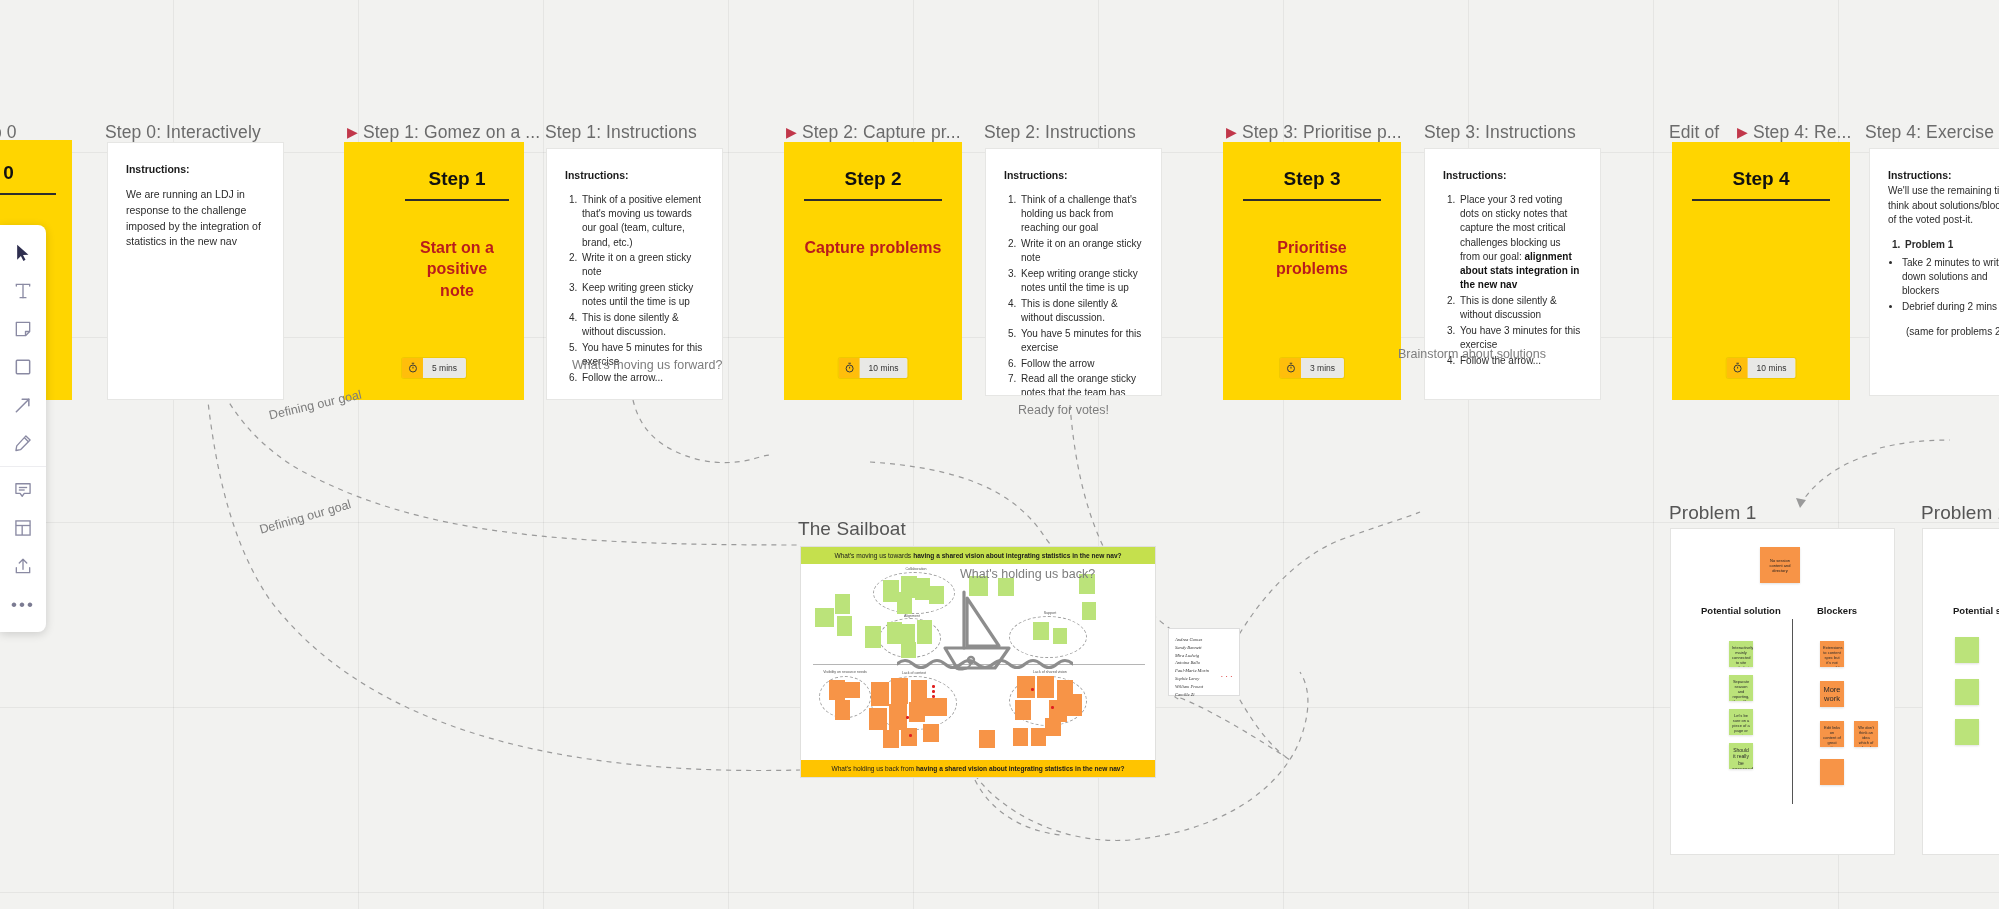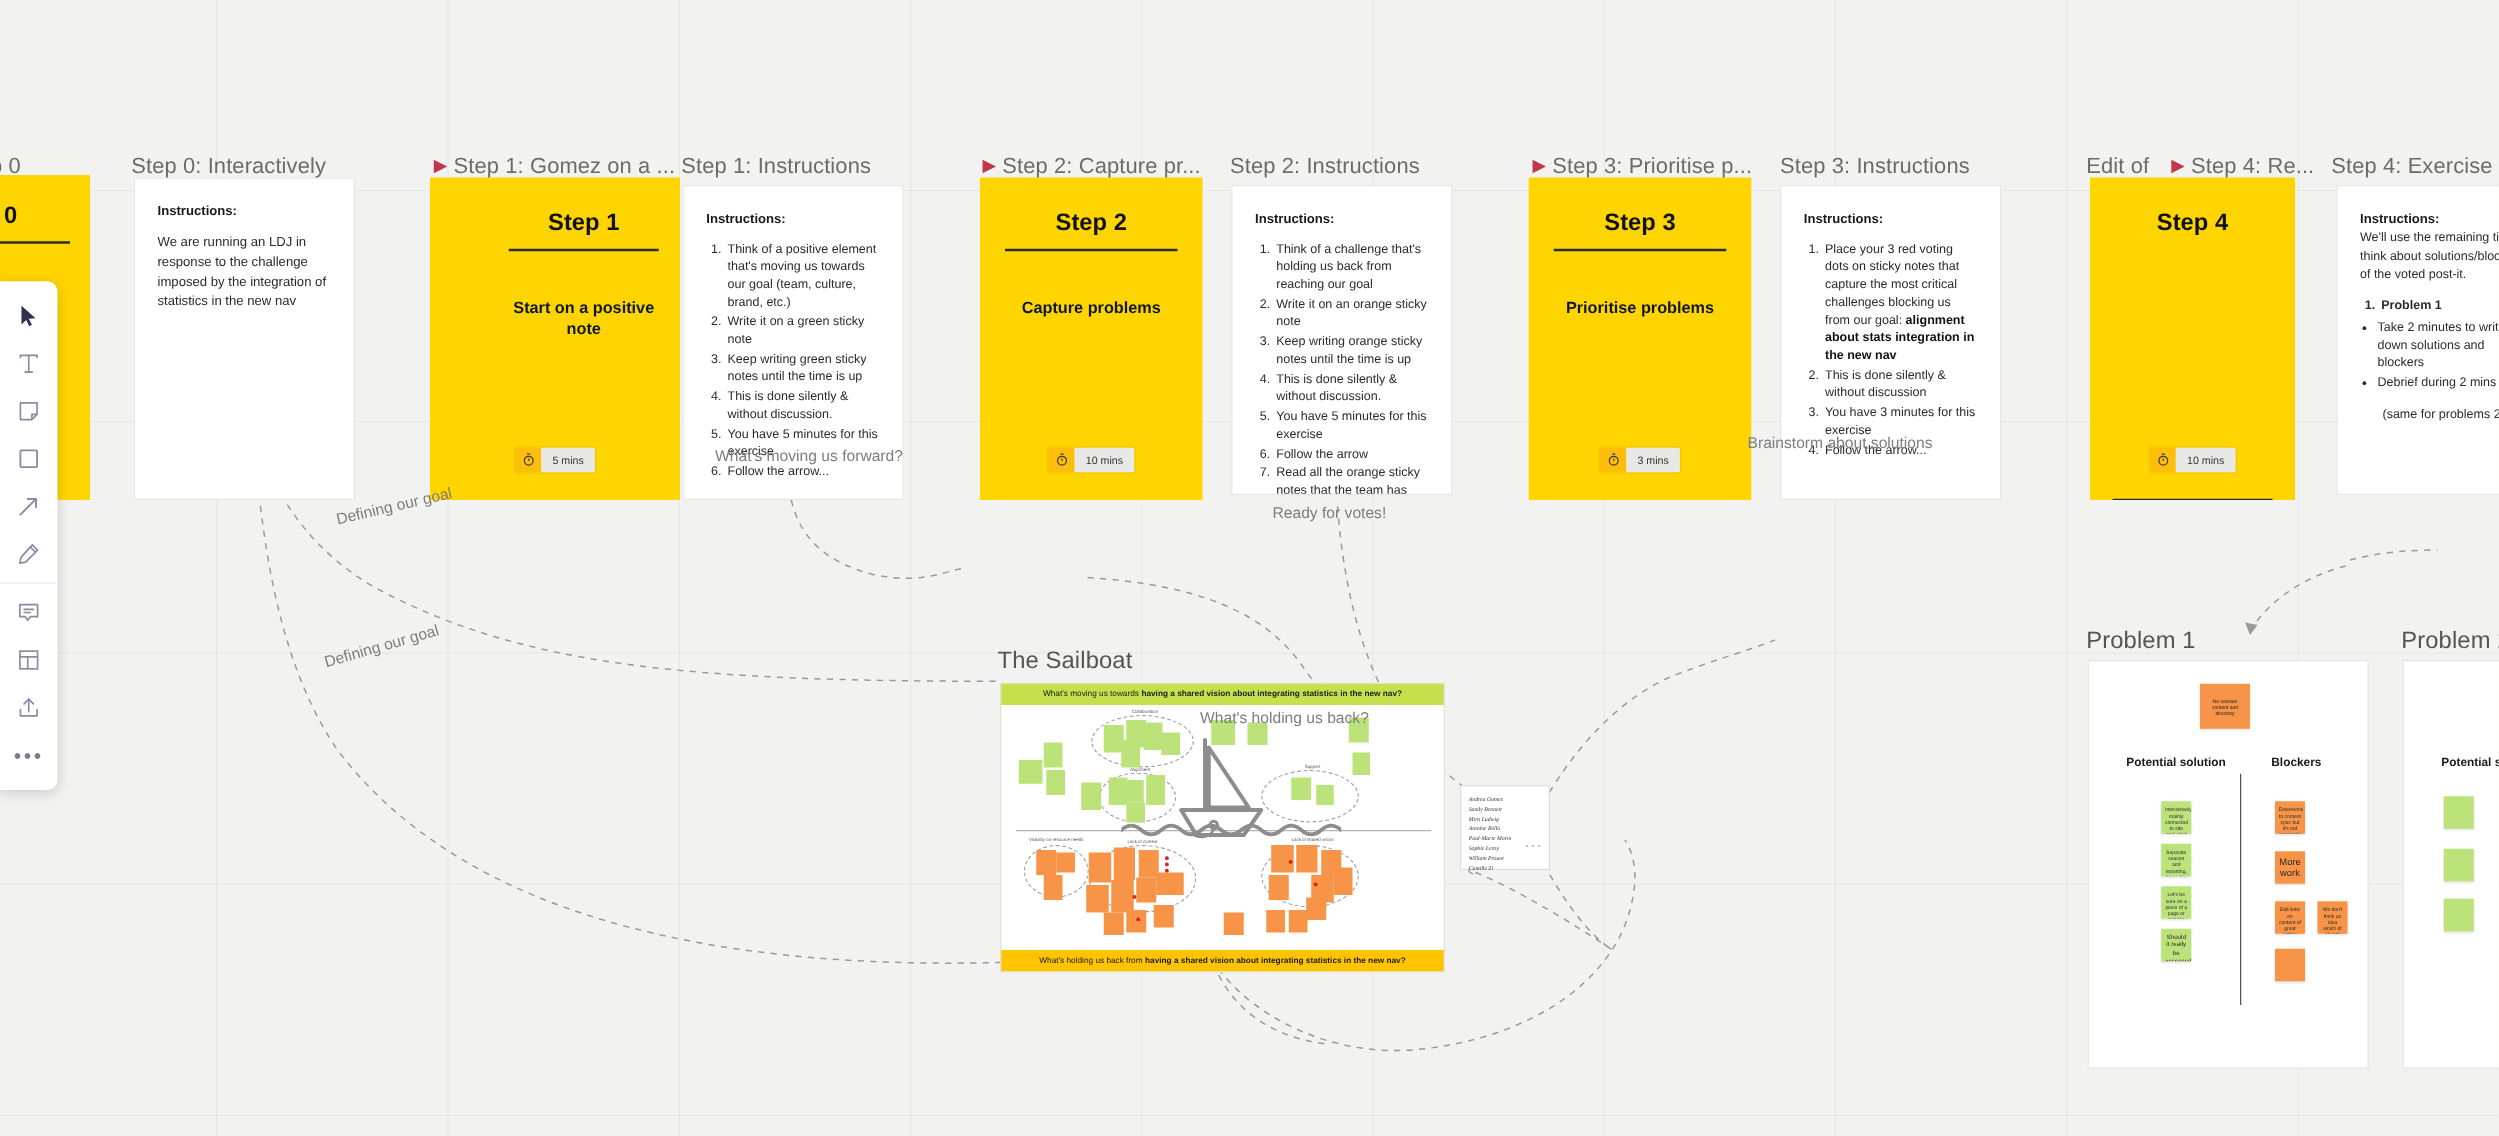--- a/index.html
+++ b/index.html
@@ -57,23 +57,23 @@
     color: #111;
     margin-top: 26px;
   }
   .step-card .rule {
     width: 78%;
     height: 1.5px;
     background: #2d2d2d;
     margin: 9px 0 0 0;
   }
   .step-card .step-sub {
-    font-size: 13px;
+    font-size: 16px;
     font-weight: bold;
-    color: #0f172a;
+    color: #b91c1c;
     text-align: center;
     line-height: 1.35;
     margin-top: 36px;
     padding: 0 18px;
   }
   .timer {
     position: absolute;
     bottom: 22px;
     left: 50%;
     transform: translateX(-50%);
@@ -356,21 +356,21 @@
     <div class="step-heading" style="margin-top:22px;">p 0</div>
     <div class="rule"></div>
     <div class="step-sub" style="margin-top:18px; text-align:left; width:100%;">ctive:</div>
   </div>
 
   <div class="instr" style="left:107px; top:142px; width:177px; height:258px;">
     <h4>Instructions:</h4>
     <p class="body">We are running an LDJ in response to the challenge imposed by the integration of statistics in the new nav</p>
   </div>
 
-  <div class="step-card" style="left:344px; top:142px; width:200px; height:258px;padding-left:46px;">
+  <div class="step-card" style="left:344px; top:142px; width:180px; height:258px;padding-left:46px;">
     <div class="step-heading">Step 1</div>
     <div class="rule"></div>
     <div class="step-sub">Start on a positive note</div>
     <div class="timer">
       <span class="t-icon">
         <svg width="12" height="12" viewBox="0 0 24 24" fill="none" stroke="#3a3a3a" stroke-width="2">
           <circle cx="12" cy="13" r="7"></circle>
             <path d="M12 13 L12 9.5"></path>
             <path d="M9.5 2.5h5"></path>
         </svg>
@@ -439,21 +439,21 @@
   <div class="instr" style="left:1424px; top:148px; width:177px; height:252px;">
     <h4>Instructions:</h4>
     <ol>
       <li><span>Place your 3 red voting dots on sticky notes that capture the most critical challenges blocking us from our goal: </span><b>alignment about stats integration in the new nav</b></li>
       <li>This is done silently &amp; without discussion</li>
       <li>You have 3 minutes for this exercise</li>
       <li>Follow the arrow...</li>
     </ol>
   </div>
 
-  <div class="step-card" style="left:1672px; top:142px; width:164px; height:258px;justify-content:space-between;">
+  <div class="step-card" style="left:1672px; top:142px; width:178px; height:258px;">
     <div class="step-heading">Step 4</div>
     <div class="rule"></div>
     <div class="timer">
       <span class="t-icon">
         <svg width="12" height="12" viewBox="0 0 24 24" fill="none" stroke="#3a3a3a" stroke-width="2">
           <circle cx="12" cy="13" r="7"></circle>
             <path d="M12 13 L12 9.5"></path>
             <path d="M9.5 2.5h5"></path>
         </svg>
       </span>

